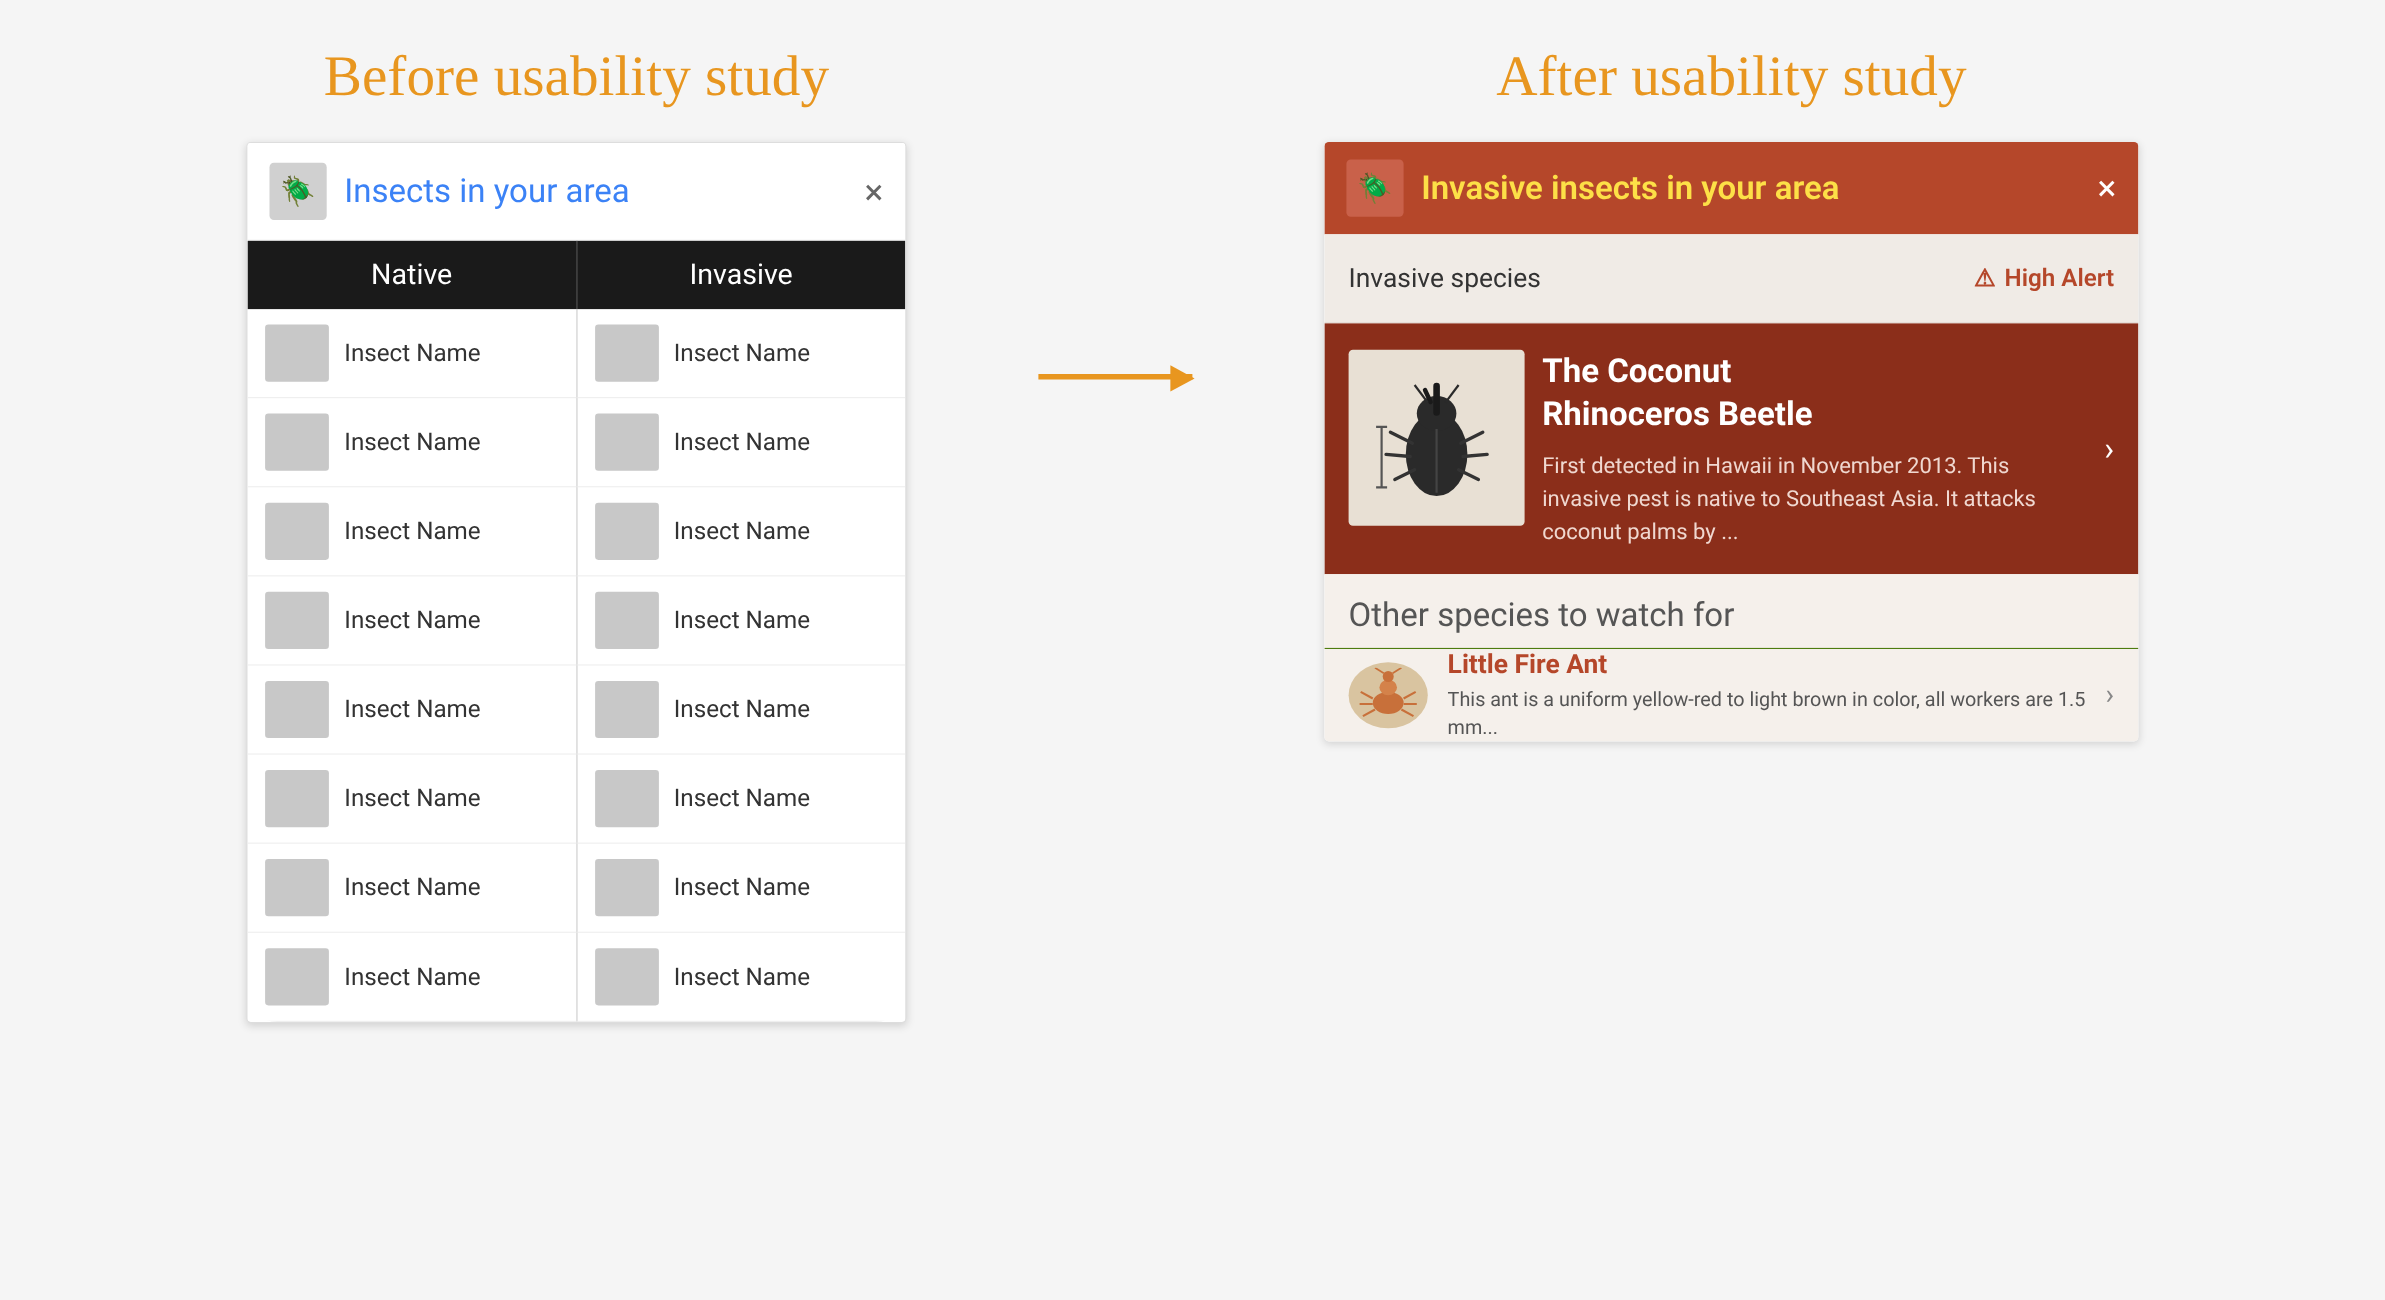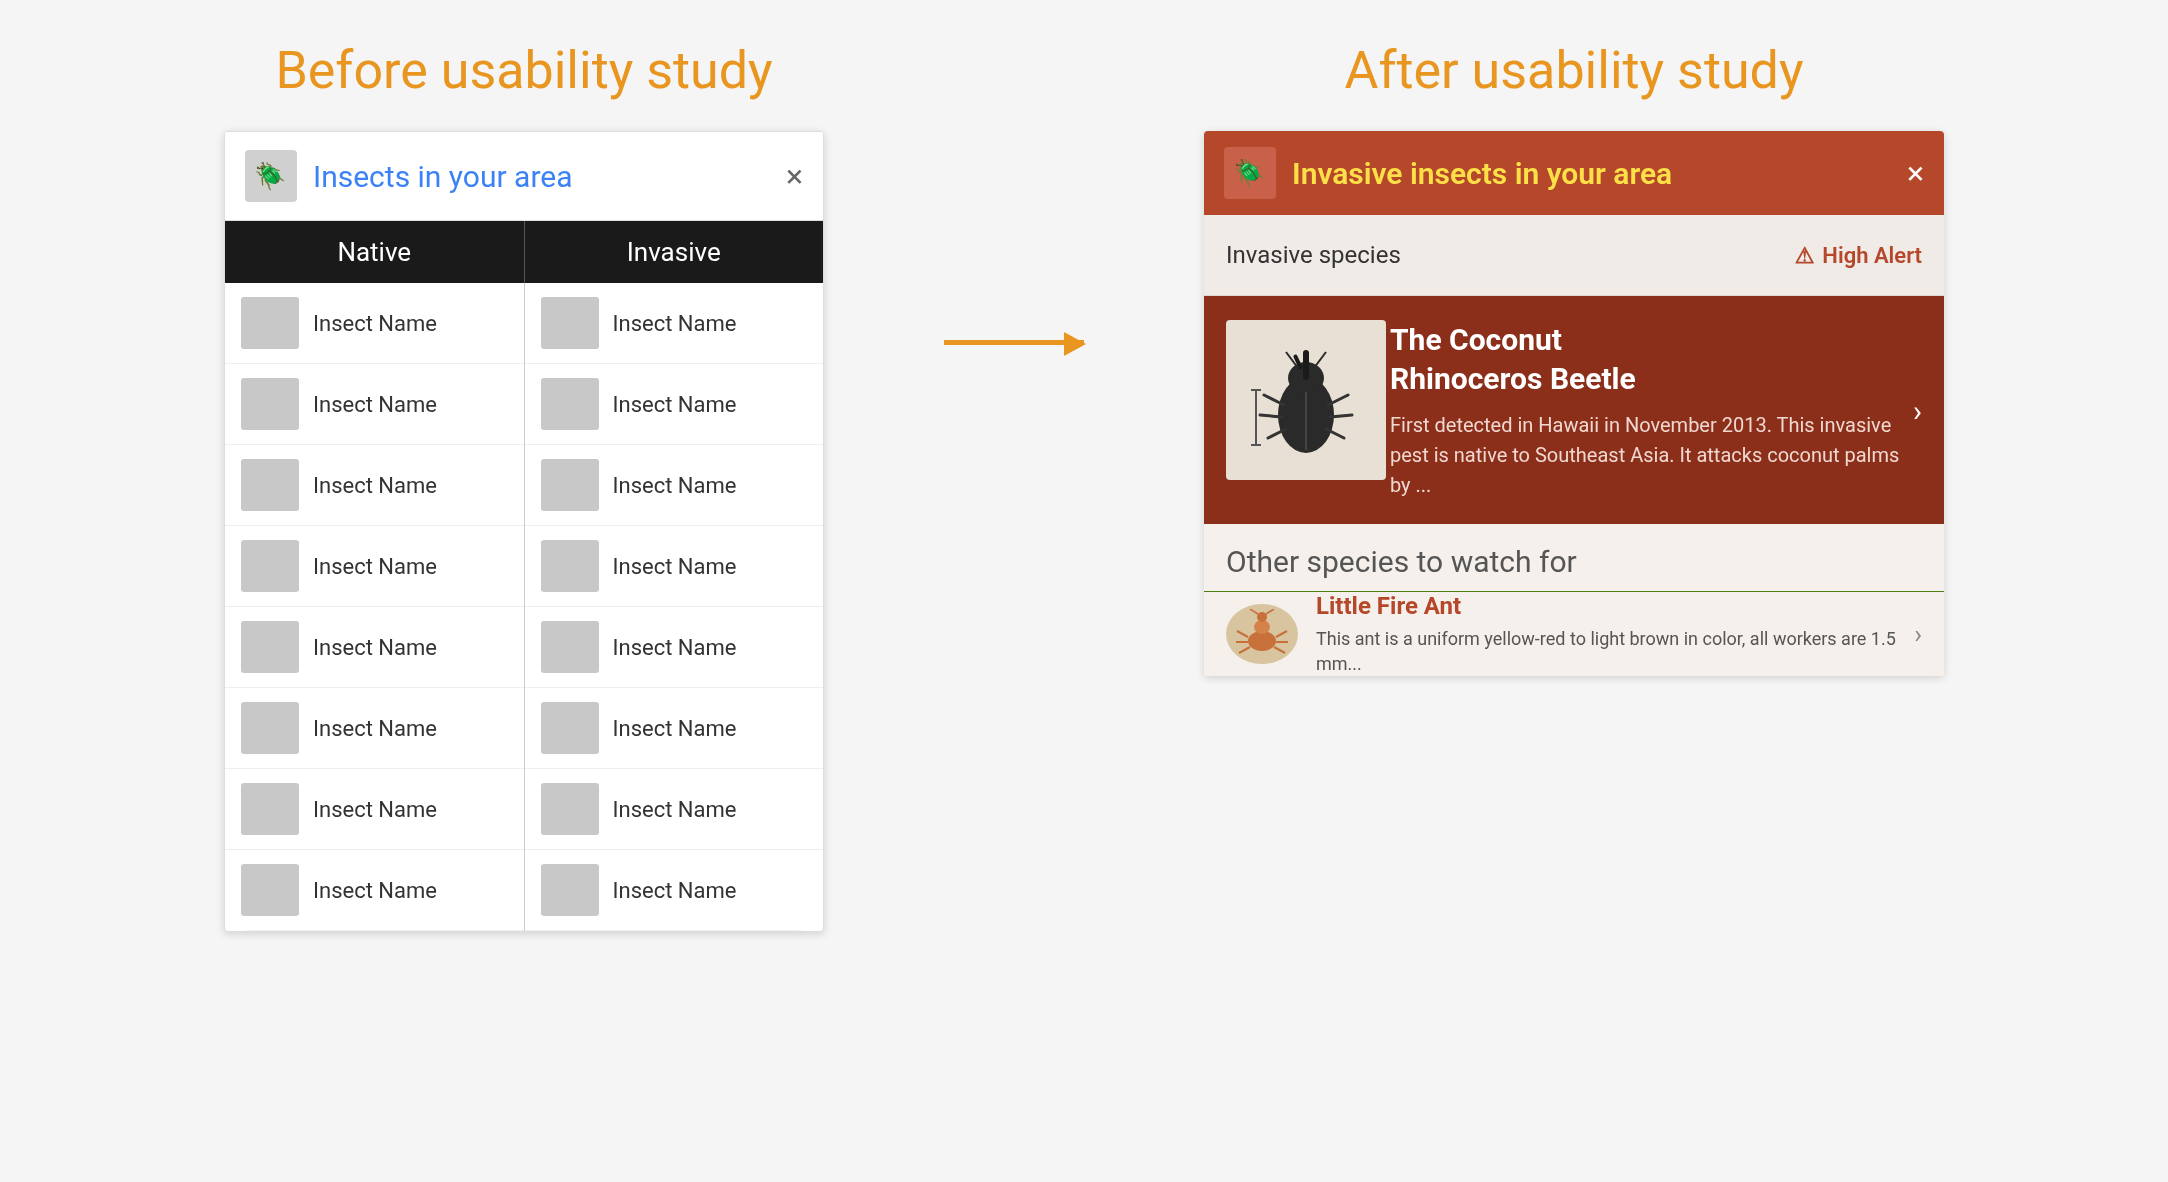--- a/index.html
+++ b/index.html
@@ -17,20 +17,21 @@
     .section {
       display: flex;
       flex-direction: column;
       align-items: center;
       gap: 30px;
     }
     .section-title {
       font-size: 52px;
       font-weight: 400;
       color: #E8961F;
+      font-family: Liberation Serif, serif;
     }
     
     .before-panel {
       width: 600px;
       background: #fff;
       border: 1px solid #ddd;
       border-radius: 4px;
       overflow: hidden;
       box-shadow: 0 2px 8px rgba(0,0,0,0.15);
     }
@@ -191,21 +192,21 @@
       color: #b5472a;
       font-weight: 600;
     }
     .after-alert-icon {
       font-size: 22px;
     }
     .after-featured {
       background: #8b2e1a;
       padding: 24px 22px;
       display: flex;
-      gap: 4px;
+      gap: 16px;
       align-items: flex-start;
     }
     .after-featured-img {
       width: 160px;
       height: 160px;
       background: #e8e0d4;
       border-radius: 4px;
       flex-shrink: 0;
       overflow: hidden;
       display: flex;

